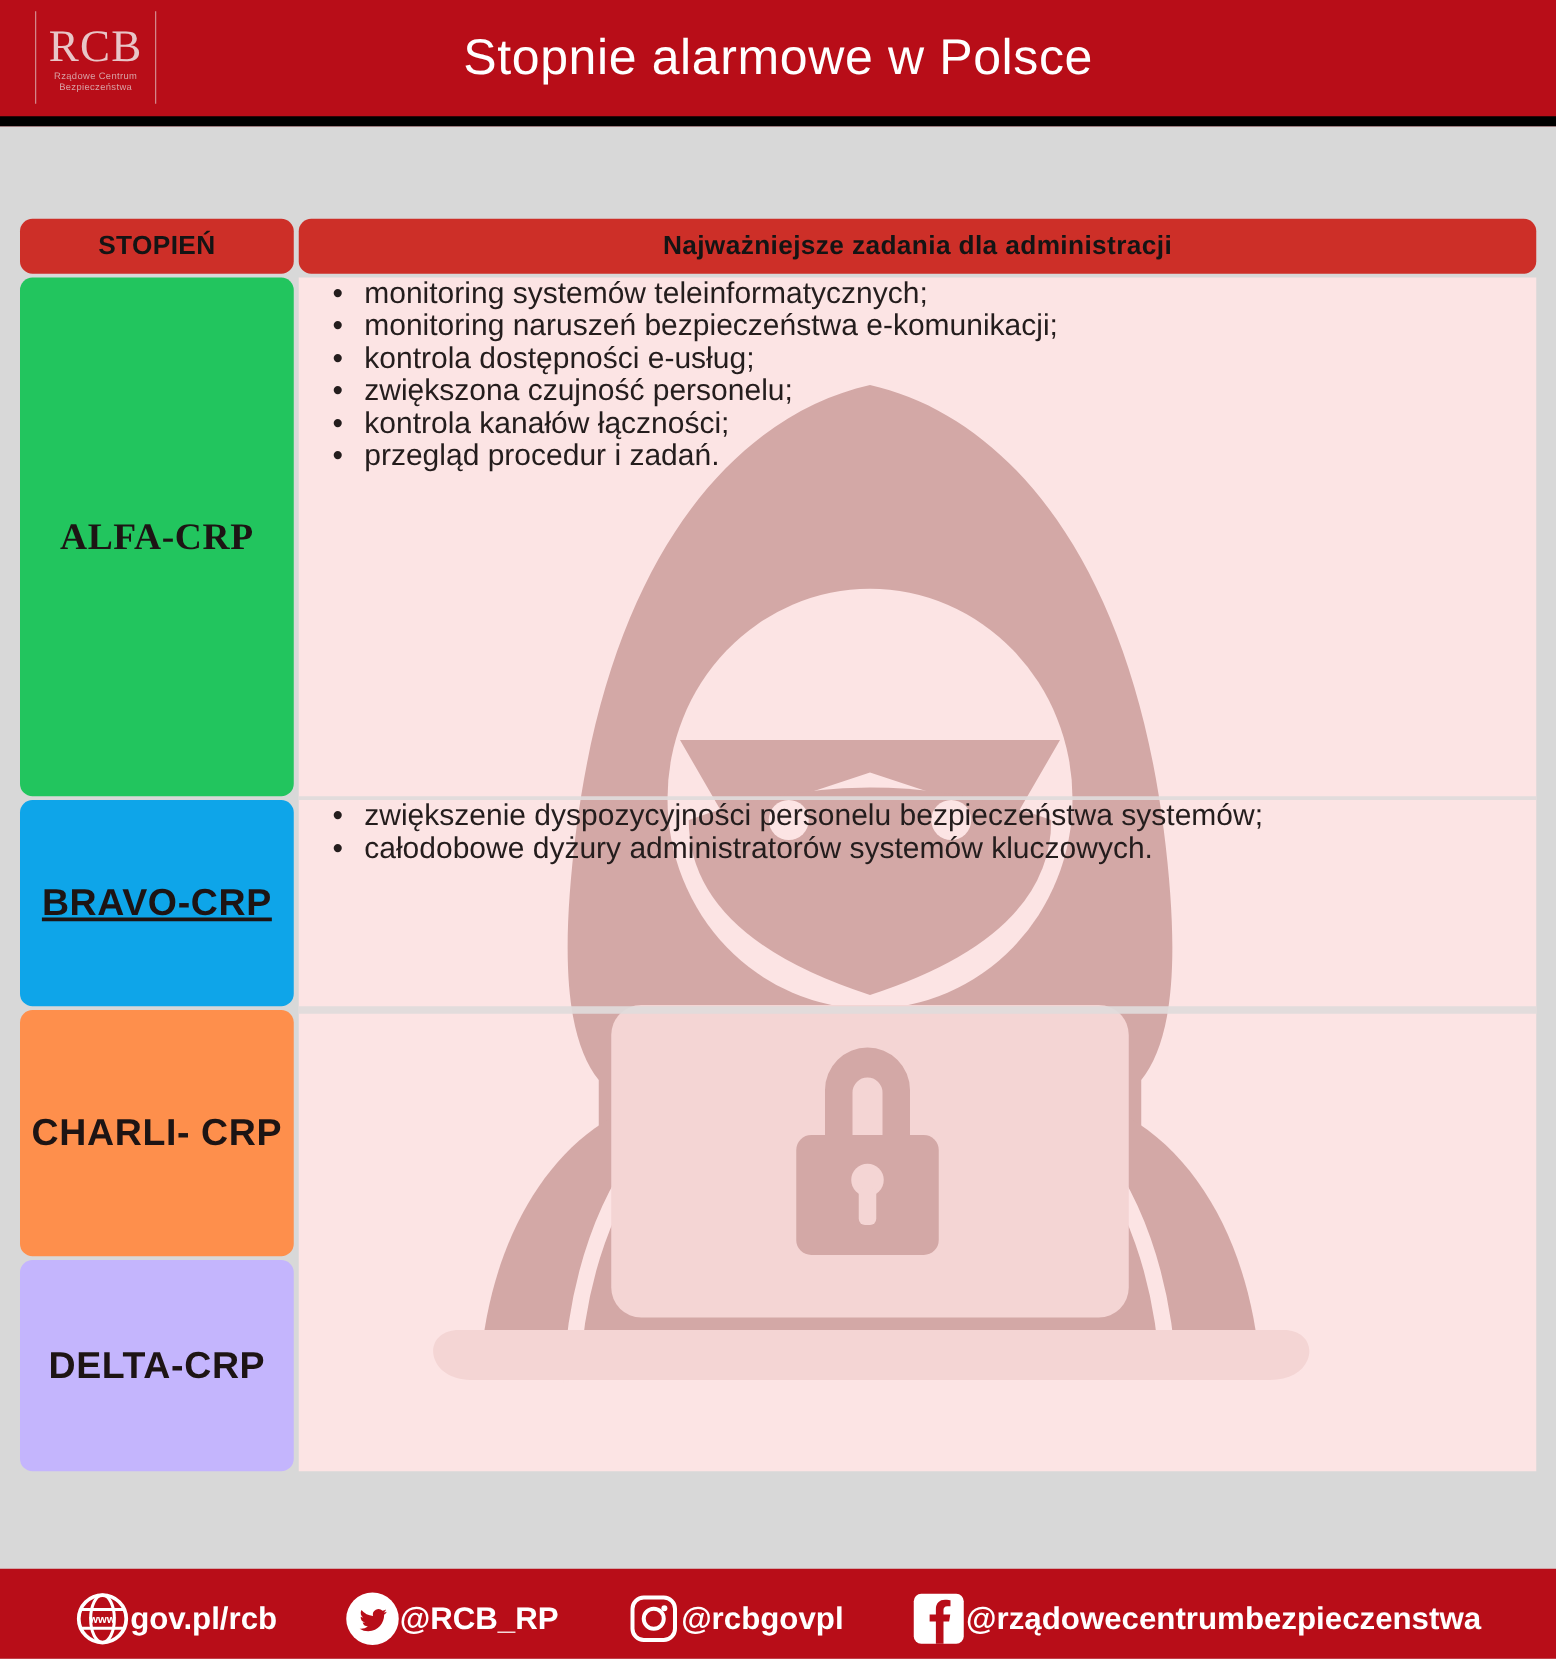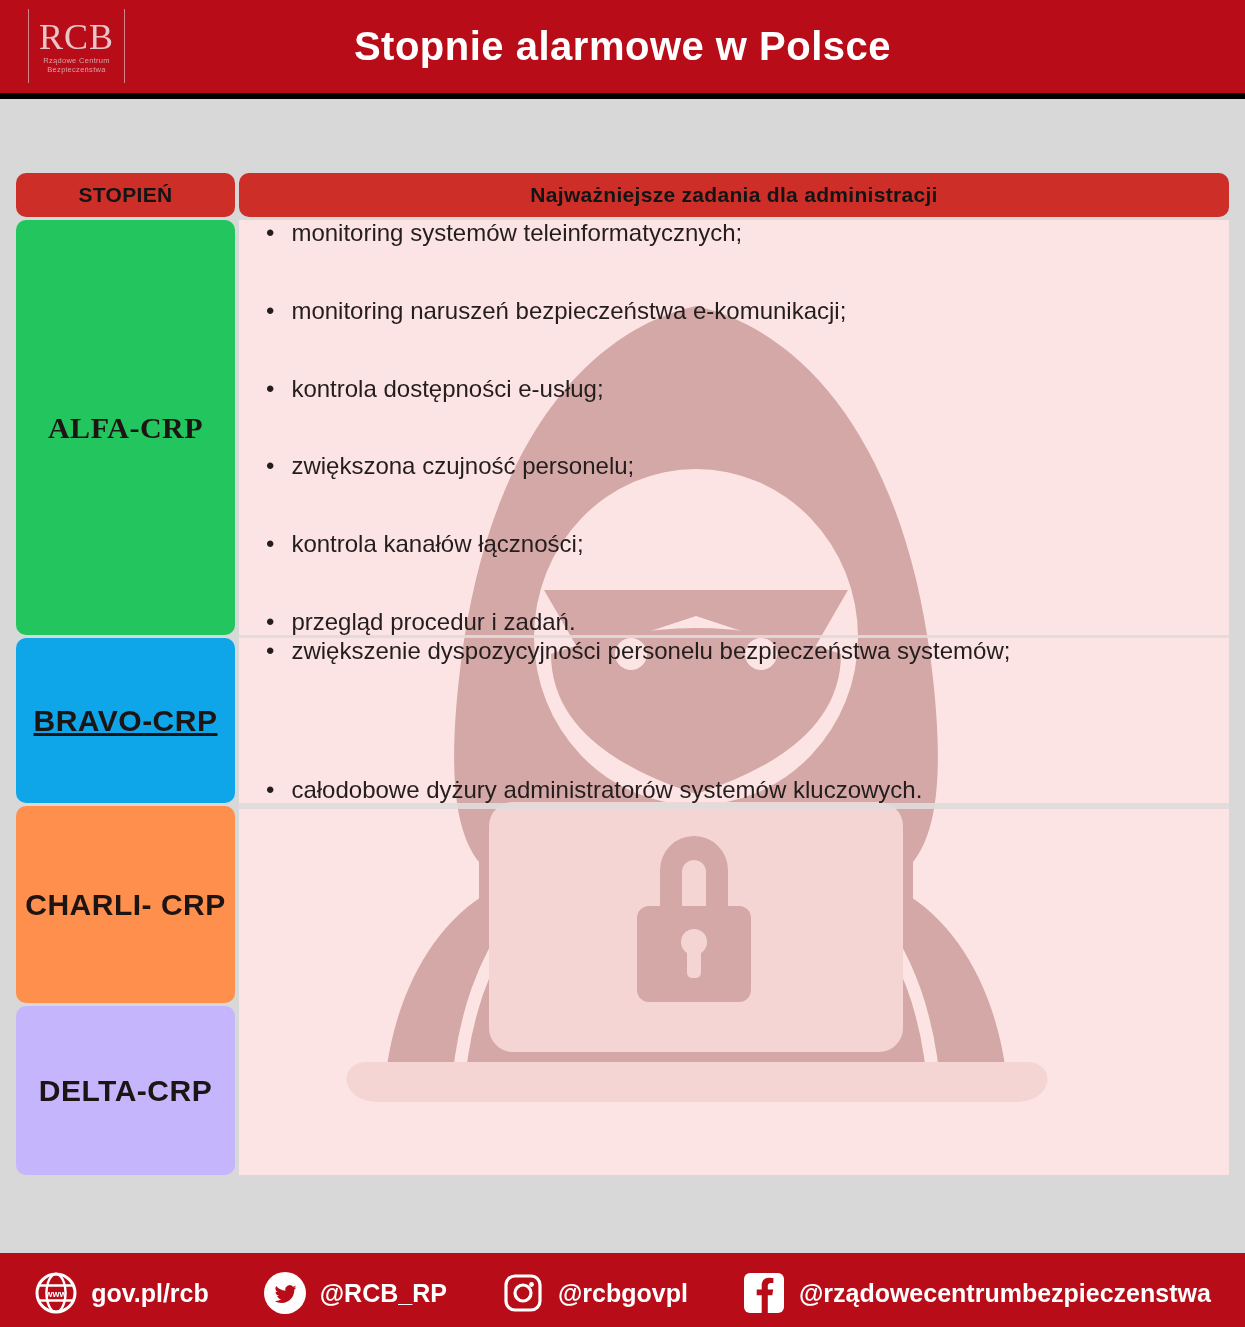--- a/index.html
+++ b/index.html
@@ -2,71 +2,71 @@
 <html><head>
 <meta charset="utf-8">
 <style>
   html,body{margin:0;padding:0;}
   body{
     width:1245px;height:1327px;background:#d8d8d8;
     font-family:"Liberation Sans",sans-serif;overflow:hidden;
   }
   
   .topbar{
-    height:93px;background:#b80d18;border-bottom:6px solid #000000;
+    height:93px;background:#b80d18;border-bottom:8px solid #000000;
     position:relative;display:flex;align-items:center;justify-content:center;
   }
   .logo{
     position:absolute;left:28px;top:9px;height:70px;padding:2px 10px;
     border-left:1px solid #d2868a;border-right:1px solid #d2868a;
     text-align:center;display:flex;flex-direction:column;justify-content:center;
   }
   .logo-acronym{
     font-family:"Liberation Serif",serif;font-size:36px;line-height:38px;
     color:#e8c6c8;letter-spacing:1px;
   }
   .logo-sub{font-size:7.5px;line-height:9px;color:#d9a3a6;letter-spacing:.3px;}
   .logo-sub span{display:block;}
-  .title{margin:0;font-size:40px;font-weight:bold;color:#ffffff;letter-spacing:.5px;}
+  .title{margin:0;font-size:40px;font-weight:normal;color:#ffffff;letter-spacing:.5px;}
 
   
   .table-area{margin:74px 16px 0;display:flex;}
   .col-left{width:219px;margin-right:4px;flex:none;display:flex;flex-direction:column;}
   .col-right{flex:1;display:flex;flex-direction:column;min-width:0;}
   .cell{margin-bottom:3px;flex:none;border-radius:10px;}
   .head{
     height:44px;background:#cd2f28;color:#141414;font-weight:bold;font-size:21px;
     display:flex;align-items:center;justify-content:center;letter-spacing:.3px;
   }
   .level-cell{
     display:flex;align-items:center;justify-content:center;
     font-weight:bold;font-size:30px;color:#1d1414;letter-spacing:.5px;
   }
   .h-0{height:415px}.h-1{height:165px}.h-2{height:197px}.h-3{height:169px}
 
   .right-body{position:relative;background:#fce4e4;height:955px;}
   .tasks{
     position:relative;z-index:2;display:flex;flex-direction:column;
-    justify-content:space-between;gap:32px;padding:0 10px 0 27px;margin:0;
+    justify-content:flex-start;padding:0 10px 0 27px;margin:0;
   }
   .tasks li{
     list-style:none;display:flex;align-items:center;
     font-size:24px;line-height:26px;color:#241d1d;
   }
   .tasks li::before{content:"•";font-size:24px;margin-right:17px;flex:none;}
   .rowline{height:3px;background:rgba(223,219,219,.92);position:relative;z-index:3;}
 
   .watermark{position:absolute;left:100px;top:82px;width:770px;height:810px;z-index:1;}
 
   
   .footer{
     margin-top:75px;height:80px;background:#b80d18;
     display:flex;align-items:center;justify-content:center;gap:54px;
   }
-  .f-item{display:flex;align-items:center;gap:13px;color:#fff;font-weight:bold;font-size:25px;cursor:pointer;}
+  .f-item{display:flex;align-items:center;gap:0;color:#fff;font-weight:bold;font-size:25px;cursor:pointer;}
   .f-icon{width:44px;height:44px;flex:none;}
 </style>
 </head>
 <body>
 
 <header class="topbar">
   <div class="logo">
     <div class="logo-acronym">RCB</div>
     <div class="logo-sub">
       <span>Rządowe Centrum</span>

